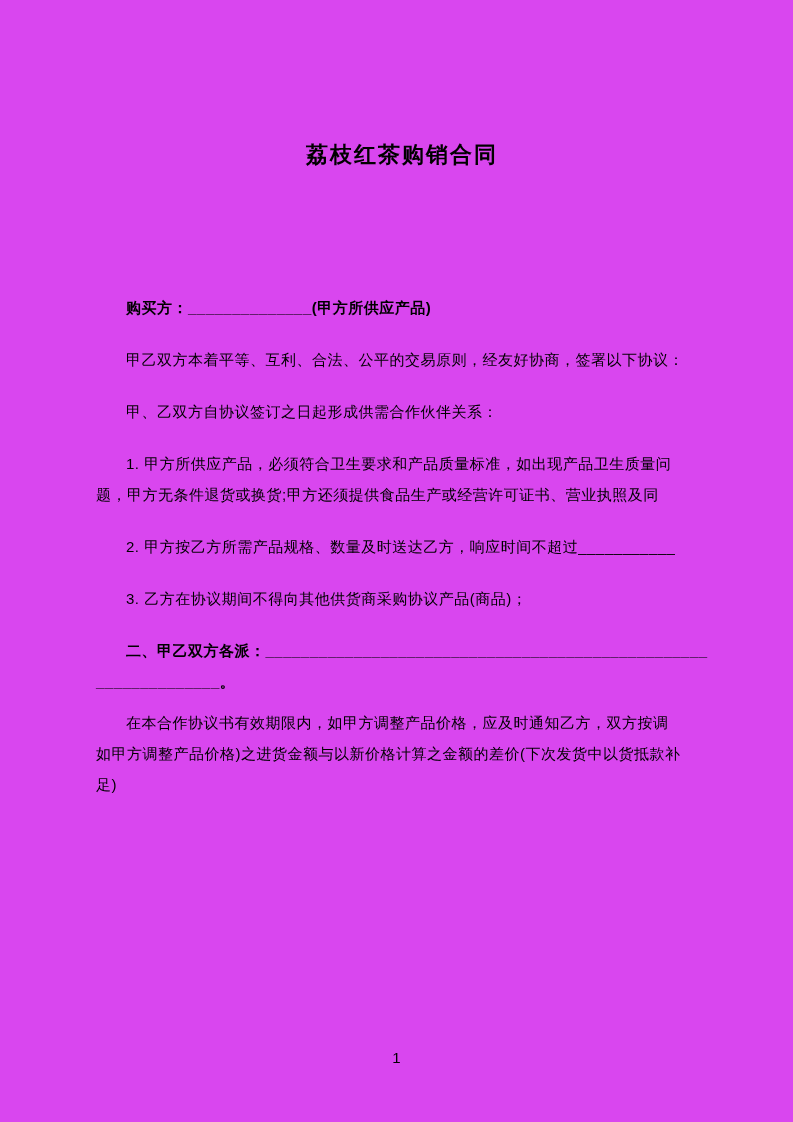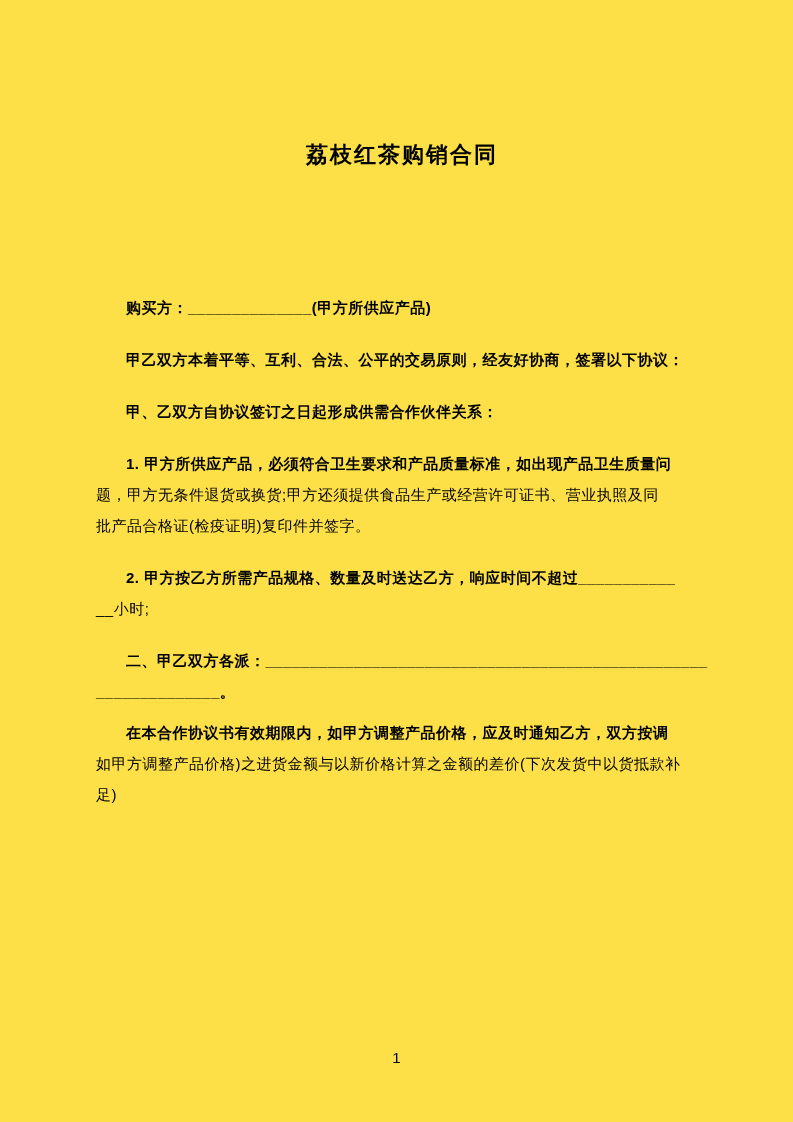--- a/index.html
+++ b/index.html
@@ -4,21 +4,21 @@
 <style>
   html, body {
     margin: 0;
     padding: 0;
     background: #ffffff;
   }
   .page {
     position: relative;
     width: 793px;
     height: 1122px;
-    background: #fde047;
+    background: #d946ef;
     color: #000000;
     font-family: "Liberation Sans", "DejaVu Sans", sans-serif;
     overflow: hidden;
   }
   .content {
     position: absolute;
     left: 96px;
     top: 0;
     width: 612px;
   }
@@ -38,21 +38,20 @@
     margin-bottom: 10px;
   }
   .line {
     font-size: 15px;
     line-height: 31px;
     white-space: nowrap;
     letter-spacing: 0.5px;
   }
   .ind {
     text-indent: 30px;
-    font-weight: bold;
   }
   .bold .line {
     font-weight: 700;
   }
   .page-number {
     position: absolute;
     top: 1048px;
     left: 0;
     width: 793px;
     text-align: center;
@@ -78,28 +77,29 @@
     </div>
 
 
     <div class="para">
       <div class="line ind">甲、乙双方自协议签订之日起形成供需合作伙伴关系：</div>
     </div>
 
     <div class="para">
       <div class="line ind">1. 甲方所供应产品，必须符合卫生要求和产品质量标准，如出现产品卫生质量问</div>
       <div class="line">题，甲方无条件退货或换货;甲方还须提供食品生产或经营许可证书、营业执照及同</div>
-      <div class="line">批产品合格证(检疫证明)复印件并签字。</div>
     </div>
 
     <div class="para">
       <div class="line ind">2. 甲方按乙方所需产品规格、数量及时送达乙方，响应时间不超过___________</div>
-      <div class="line">__小时;</div>
     </div>
 
+    <div class="para">
+      <div class="line ind">3. 乙方在协议期间不得向其他供货商采购协议产品(商品)；</div>
+    </div>
 
     <div class="para bold tight">
       <div class="line ind">二、甲乙双方各派：__________________________________________________</div>
       <div class="line">______________。</div>
     </div>
 
     <div class="para">
       <div class="line ind">在本合作协议书有效期限内，如甲方调整产品价格，应及时通知乙方，双方按调</div>
       <div class="line">如甲方调整产品价格)之进货金额与以新价格计算之金额的差价(下次发货中以货抵款补</div>
       <div class="line">足)</div>

